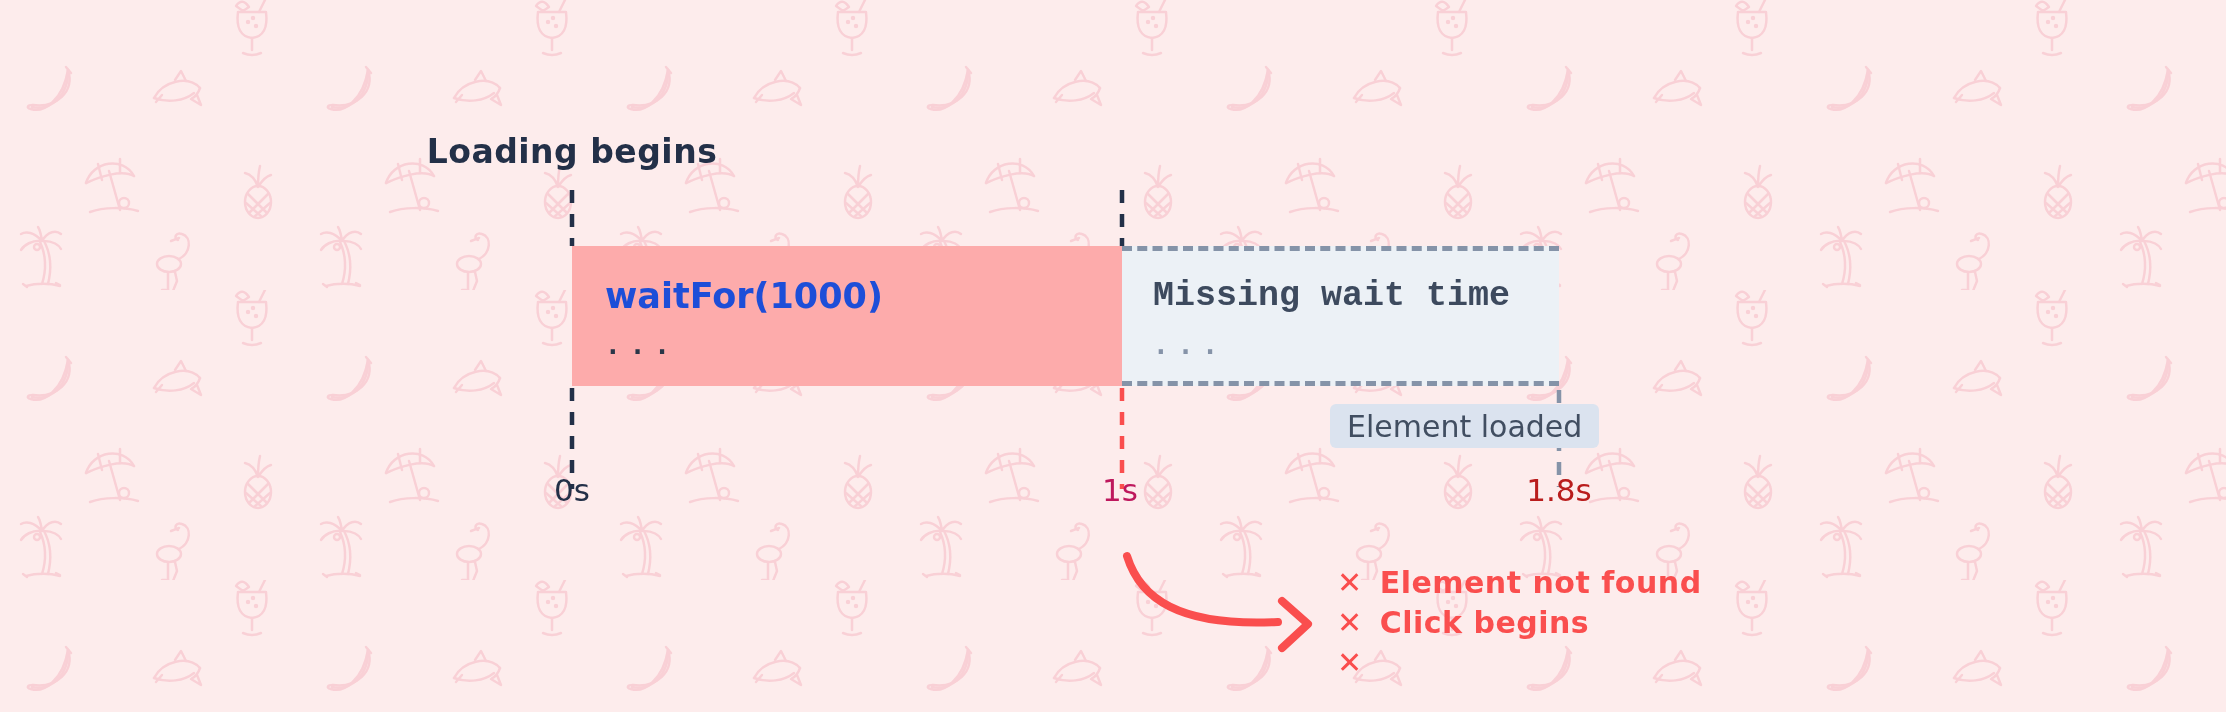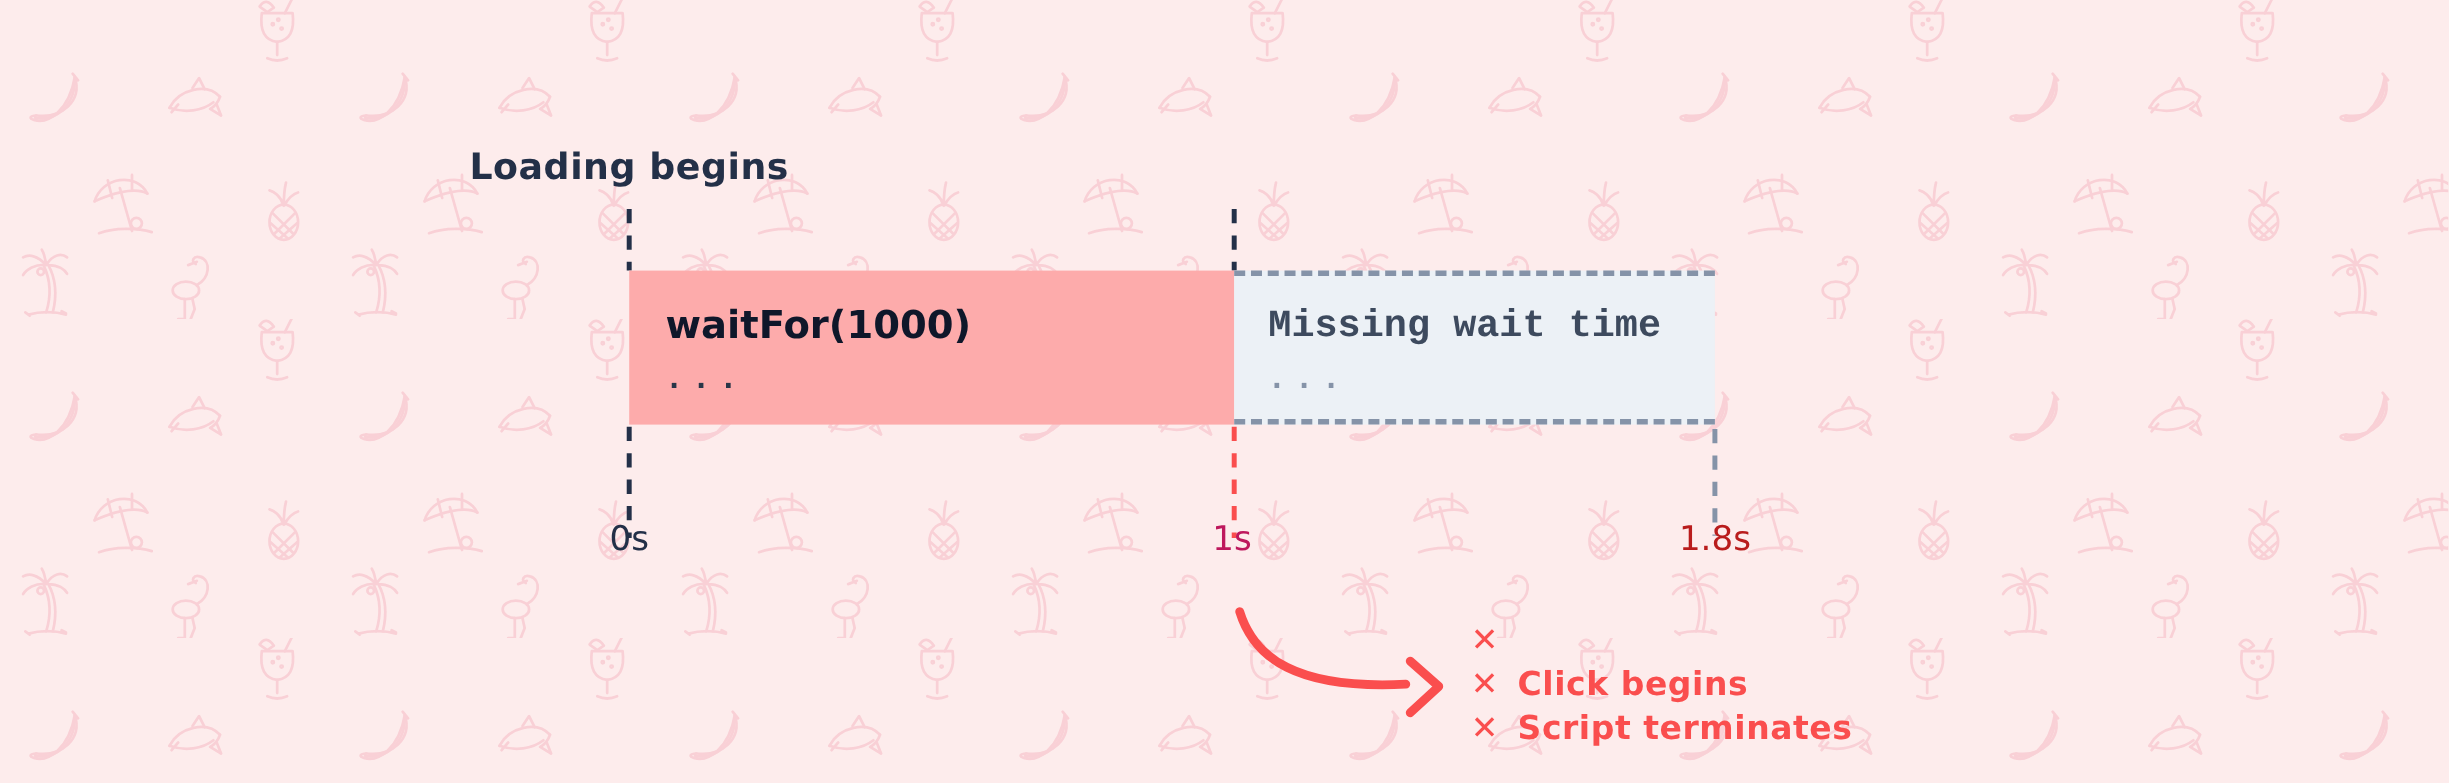--- a/index.html
+++ b/index.html
@@ -37,21 +37,21 @@
   }
   .bar.missing{
     left:1122px;width:437px;
     background:#ecf1f6;
     border-top:5px dashed #8593a8;
     border-bottom:5px dashed #8593a8;
     padding:25px 0 0 31px;
   }
   .bar-title{
     font-size:35px;font-weight:bold;line-height:40px;
-    color:#0f172a;white-space:nowrap;
+    color:#1d4ed8;white-space:nowrap;
   }
   .bar.missing .bar-title{color:#3d4a5e;font-family:Liberation Mono, monospace;}
   .dots{
     font-family:"DejaVu Sans Mono","Liberation Mono",monospace;
     font-weight:bold;font-size:26px;line-height:26px;
     letter-spacing:9px;color:#293648;margin-top:16px;
   }
   .bar.missing .dots{color:#8593a8;}
 
   
@@ -177,32 +177,33 @@
   <div class="bar wait">
     <div class="bar-title">waitFor(1000)</div>
     <div class="dots">...</div>
   </div>
 
   <div class="bar missing">
     <div class="bar-title">Missing wait time</div>
     <div class="dots">...</div>
   </div>
 
+  <div class="chip">Element loaded</div>
 
   <div class="tick t0">0s</div>
   <div class="tick t1">1s</div>
   <div class="tick t2">1.8s</div>
 
   <div class="errors">
     <div class="error-row">
       <span class="cross">✕</span>
+      <span>Element not found</span>
     </div>
     <div class="error-row">
       <span class="cross">✕</span>
       <span>Click begins</span>
     </div>
     <div class="error-row">
       <span class="cross">✕</span>
-      <span>Script terminates</span>
     </div>
   </div>
 
 </div>
 
 </body></html>

